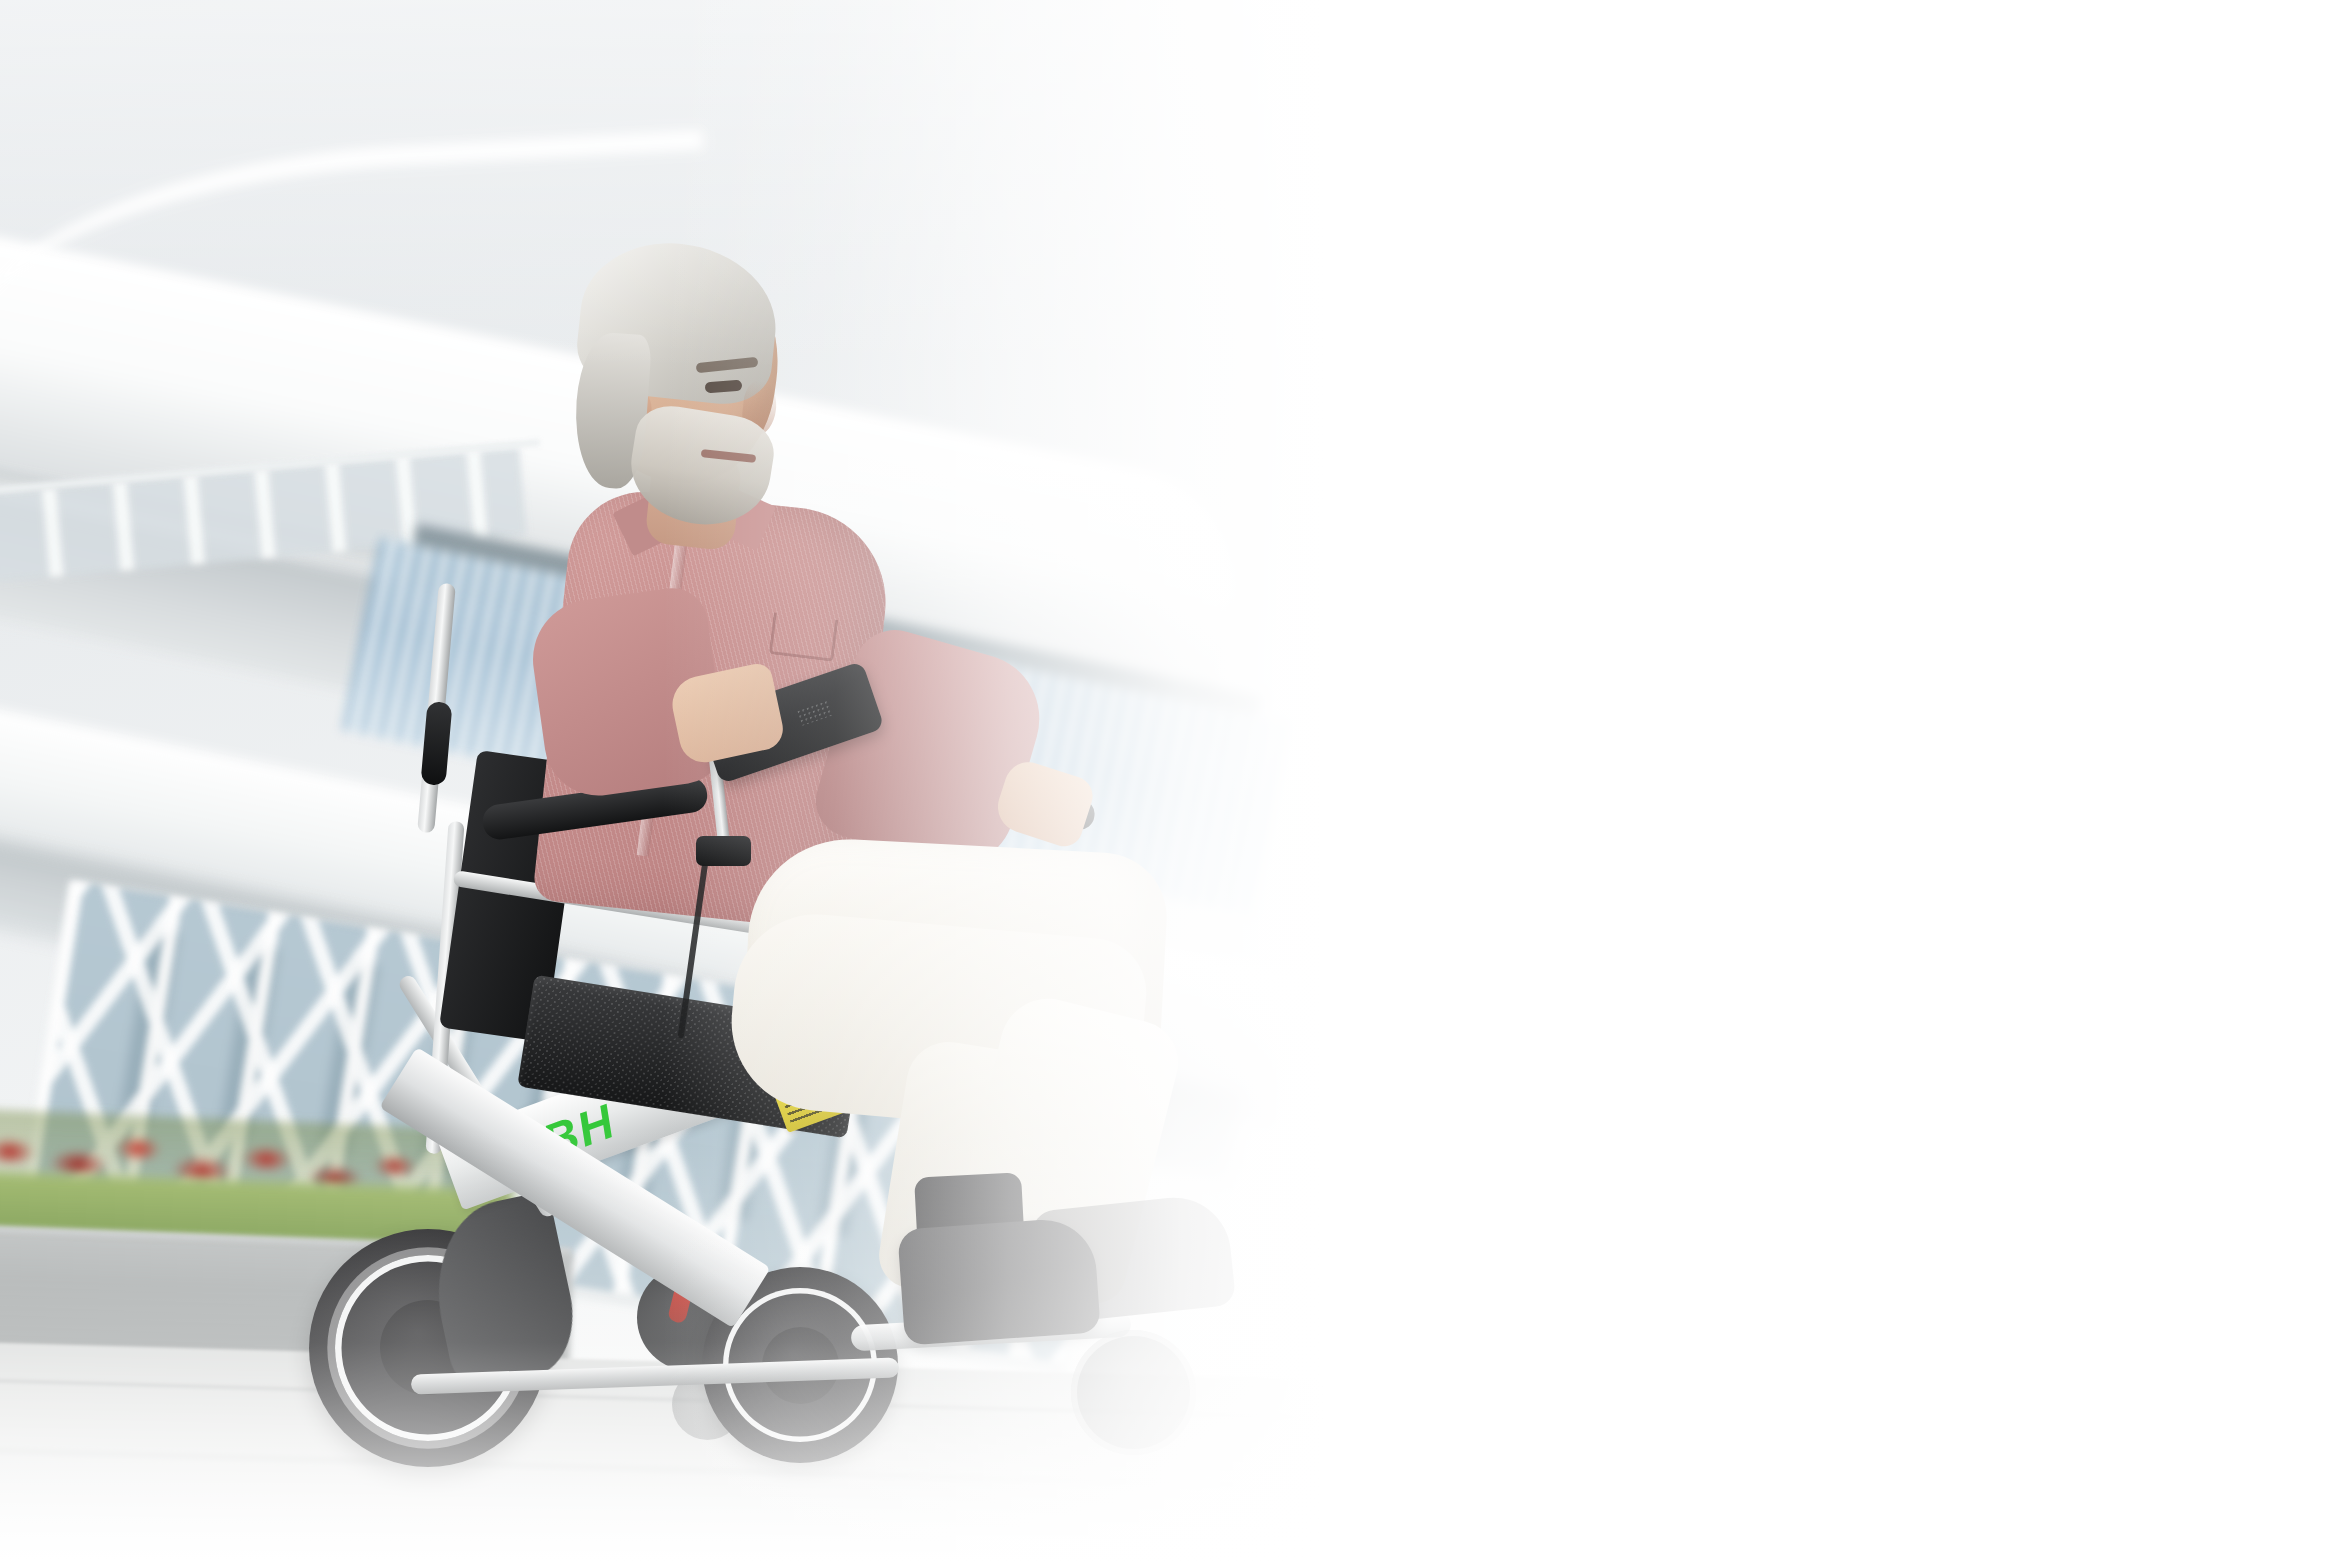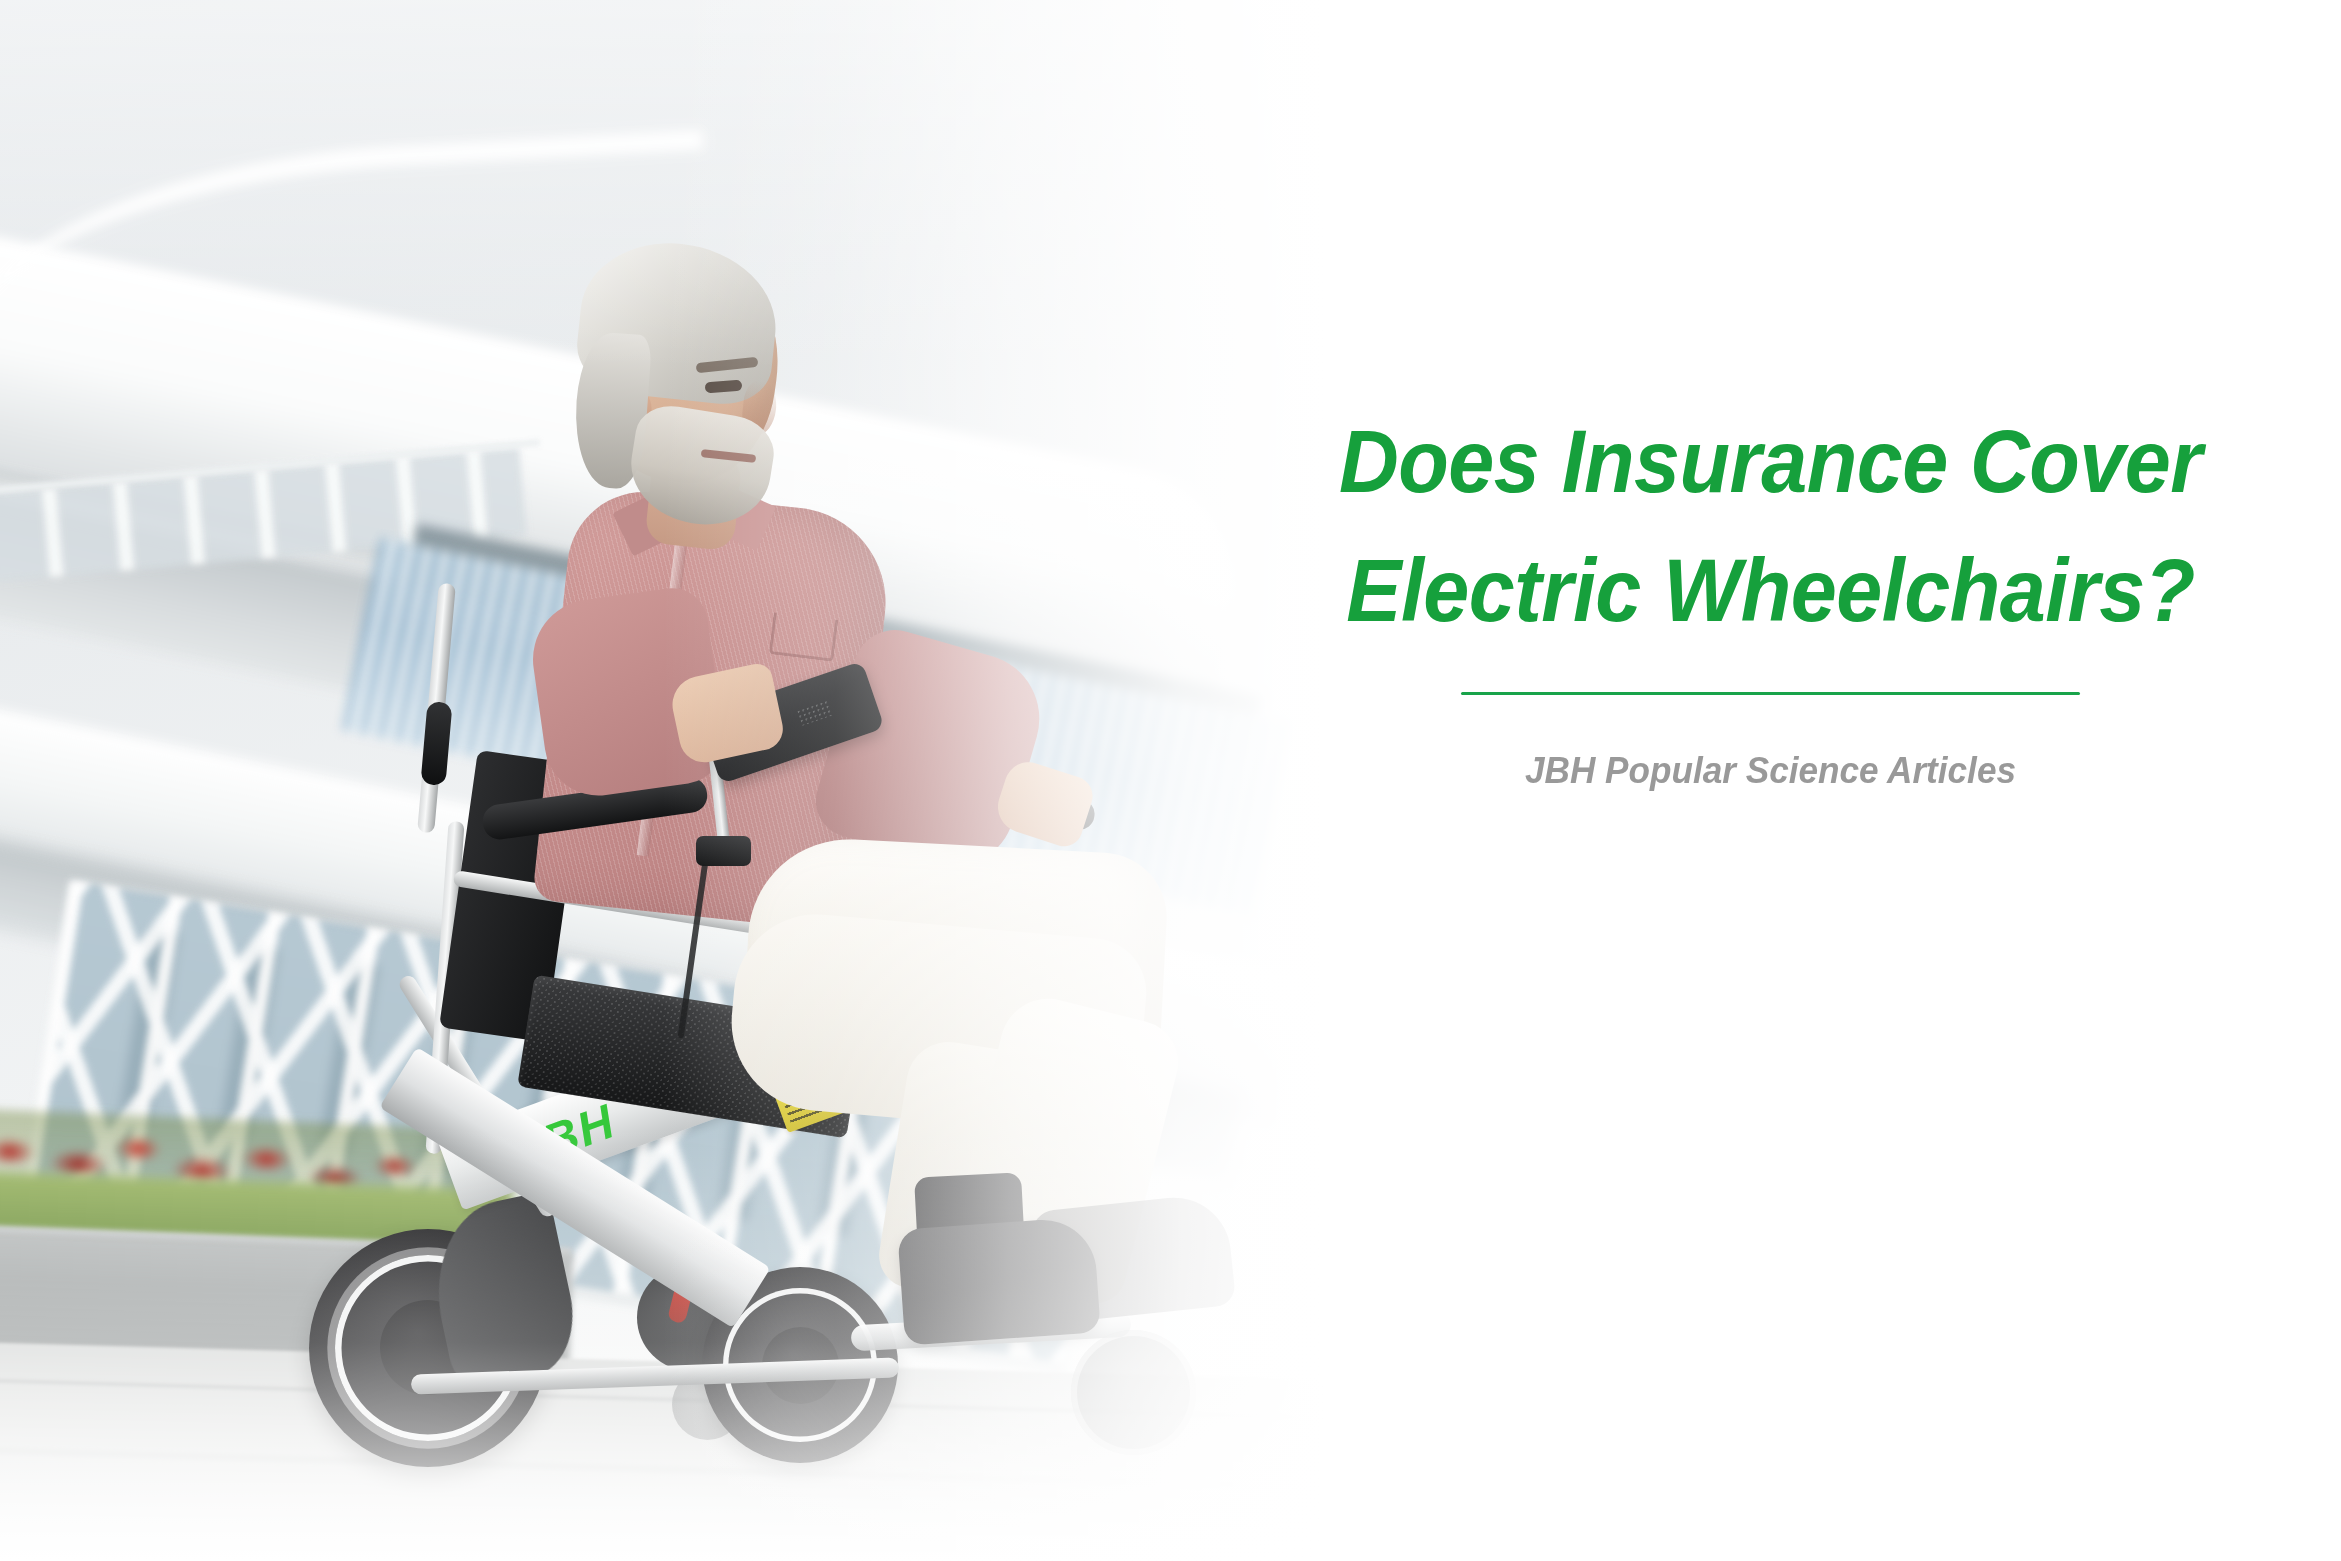--- a/index.html
+++ b/index.html
@@ -459,21 +459,15 @@
       <div class="boot-b"></div>
       <div class="boot-a"></div>
     </div>
 
     <div class="fade-top"></div>
     <div class="fade-bottom"></div>
     <div class="fade-right"></div>
     <div class="fade-photo-edge"></div>
   </div>
 
-  <div id="text-block">
-    <div class="title-line title-1">Does Insurance Cover</div>
-    <div class="title-line title-2">Electric Wheelchairs?</div>
-    <div class="divider"></div>
-    <div class="subtitle">JBH Popular Science Articles</div>
-  </div>
 
 </div>
 
 
 </body></html>

